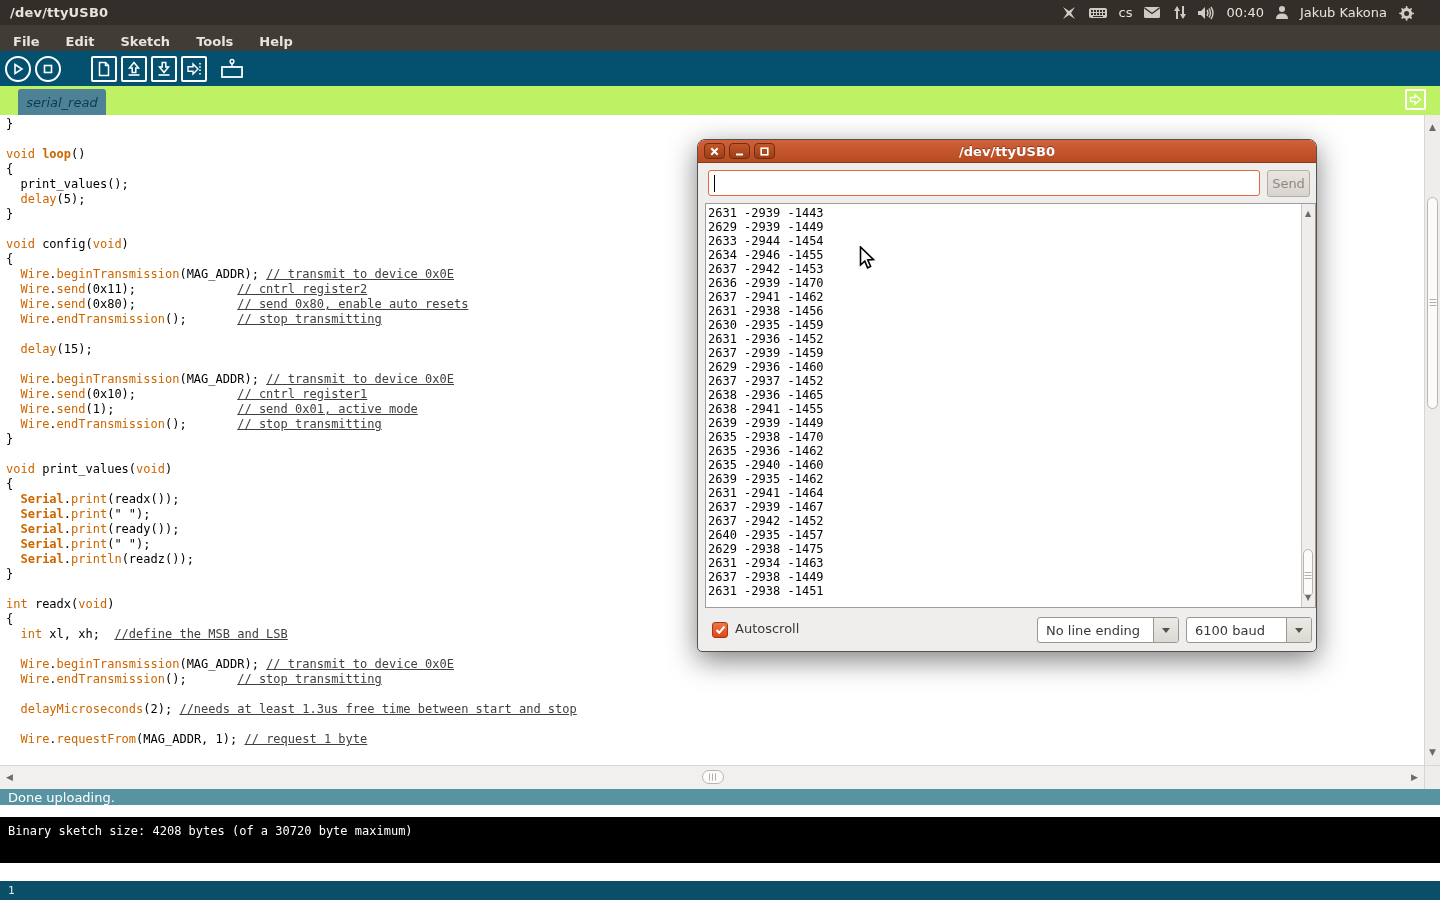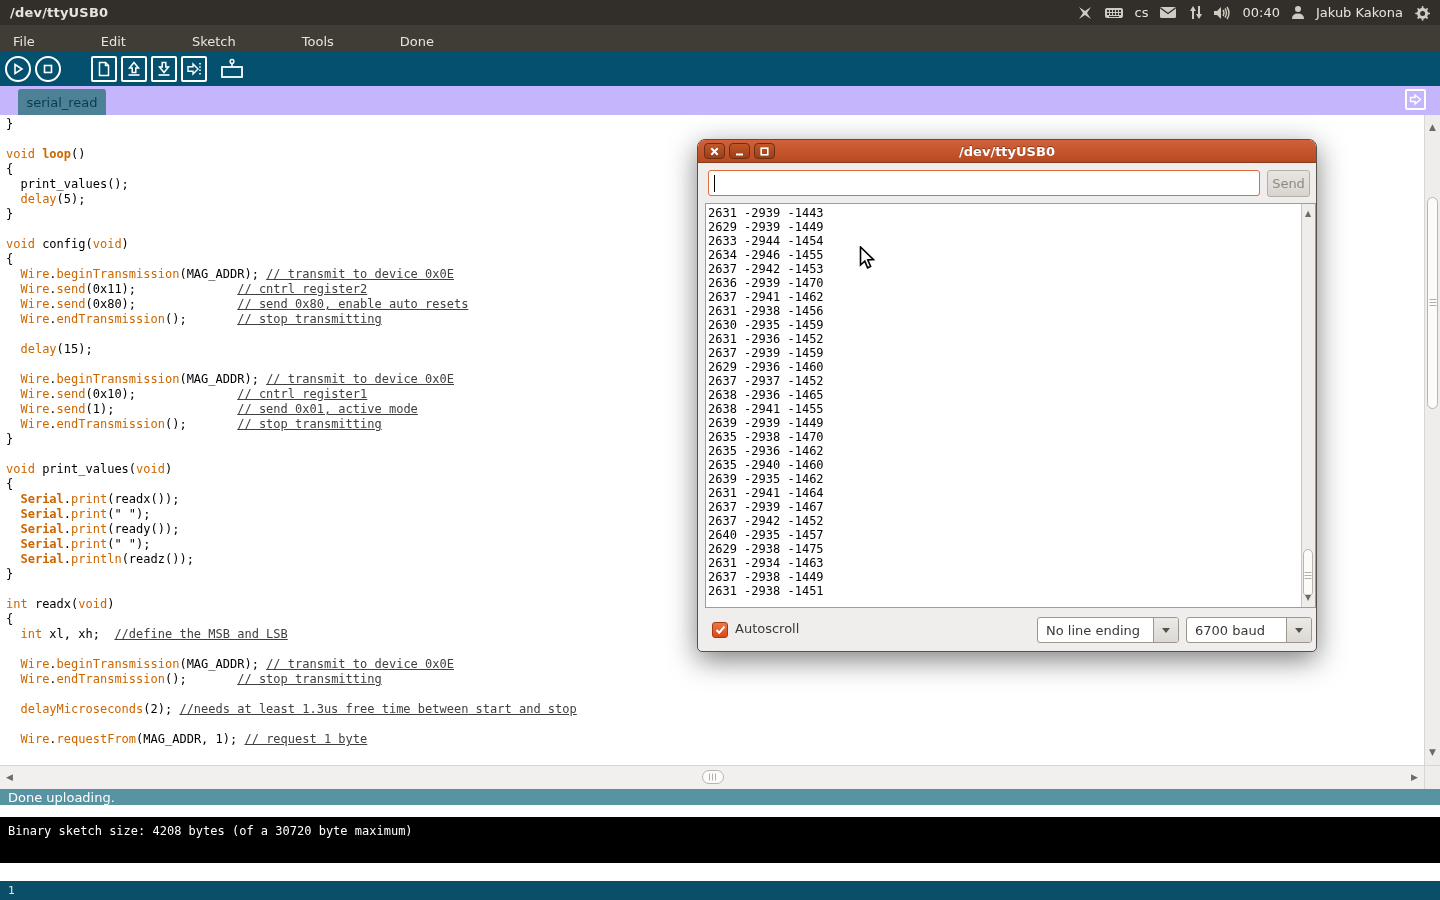--- a/index.html
+++ b/index.html
@@ -1,43 +1,43 @@
 <!DOCTYPE html>
 <html><head>
 <meta charset="utf-8">
 <style>
   * { margin:0; padding:0; box-sizing:border-box; }
   html,body { width:1440px; height:900px; background:#000; }
   body { font-family:"DejaVu Sans","Liberation Sans",sans-serif; }
   #screen { position:relative; width:1440px; height:900px; overflow:hidden; background:#fff; }
-  .abs { position:absolute;gap:40px; }
+  .abs { position:absolute; }
 
   
   #topbar { left:0; top:0; width:1440px; height:25px; background:#322f2a; color:#e8e4db;
             display:flex; align-items:center; }
   #topbar .wintitle { font-weight:bold; font-size:13px; padding-left:10px; letter-spacing:.2px; }
-  #tray { margin-left:auto; display:flex; align-items:center; gap:11px; padding-right:10px; font-size:13px; }
+  #tray { margin-left:auto; display:flex; align-items:center; gap:11px; padding-right:26px; font-size:13px; }
   #tray svg { display:block; }
   .trayicon { display:flex; align-items:center; }
 
   
   #menubar { left:0; top:25px; width:1440px; height:26px; background:#403d37; color:#e8e4db;
              display:flex; align-items:center; font-size:13px; }
-  .menuitem { padding:4px 13px; height:26px; line-height:26px; cursor:default; }
+  .menuitem { padding:4px 13px; height:26px; line-height:26px; cursor:default;font-weight:bold; }
 
   
   #toolbar { left:0; top:51px; width:1440px; height:35px; background:#03516f; display:flex;
              align-items:center; gap:2px; padding-left:5px; }
   .tbtn { width:26px; height:26px; display:flex; align-items:center; justify-content:center; }
   .tbtn.round { border:2px solid #fff; border-radius:50%; margin-right:2px; }
   .tbtn.square { border:2px solid #fff; border-radius:2px; margin-right:2px; }
   .tgap { width:24px; }
 
   
-  #tabbar { left:0; top:86px; width:1440px; height:44px; background:#c4b5fd; }
+  #tabbar { left:0; top:86px; width:1440px; height:44px; background:#bef264;font-style:italic; }
   #tab-active { position:absolute; left:18px; top:3px; width:88px; height:26px; background:#4d8196;
                 border-radius:3px 3px 0 0; color:#0b3c4e; font-size:13px; display:flex;
                 align-items:center; justify-content:center; }
   #tab-extra-btn { position:absolute; right:14px; top:3px; width:21px; height:21px;
                    border:2px solid #fff; border-radius:2px; display:flex; align-items:center; justify-content:center; }
 
   
   #editor { left:0; top:115px; width:1424px; height:650px; background:#fff; overflow:hidden; }
   #code { padding:2px 0 0 6px; font-family:"DejaVu Sans Mono","Liberation Mono",monospace;
           font-size:12px; line-height:15px; color:#000; }
@@ -175,21 +175,21 @@
           </svg>
       </span>
     </div>
   </div>
 
   <div id="menubar" class="abs">
       <div class="menuitem">File</div>
       <div class="menuitem">Edit</div>
       <div class="menuitem">Sketch</div>
       <div class="menuitem">Tools</div>
-      <div class="menuitem">Done</div>
+      <div class="menuitem">Help</div>
     </div>
 
   <div id="toolbar" class="abs">
     <div class="tbtn round">
       <svg width="14" height="14" viewBox="0 0 14 14">
           <path d="M4 2.5 L11 7 L4 11.5 Z" fill="none" stroke="#fff" stroke-width="1.6"></path>
         </svg>
     </div>
     <div class="tbtn round">
       <svg width="14" height="14" viewBox="0 0 14 14">
@@ -370,21 +370,21 @@
     </div>
     <span id="sw-autoscroll-label">Autoscroll</span>
 
     <div class="dropdown" id="dd-lineending">
       <span class="dd-text">No line ending</span>
       <span class="dd-btn">
           <span class="dd-arrow"></span>
         </span>
     </div>
     <div class="dropdown" id="dd-baud">
-      <span class="dd-text">6700 baud</span>
+      <span class="dd-text">6100 baud</span>
       <span class="dd-btn">
           <span class="dd-arrow"></span>
         </span>
     </div>
   </div>
 
   <div id="mouse-cursor" class="abs">
     <svg width="18" height="26" viewBox="0 0 18 26">
         <path d="M1.5 1 L1.5 19 L5.8 15.2 L8.6 21.8 L11.6 20.4 L8.8 14 L14.5 13.6 Z" fill="#fff" stroke="#000" stroke-width="1.6"></path>
       </svg>

